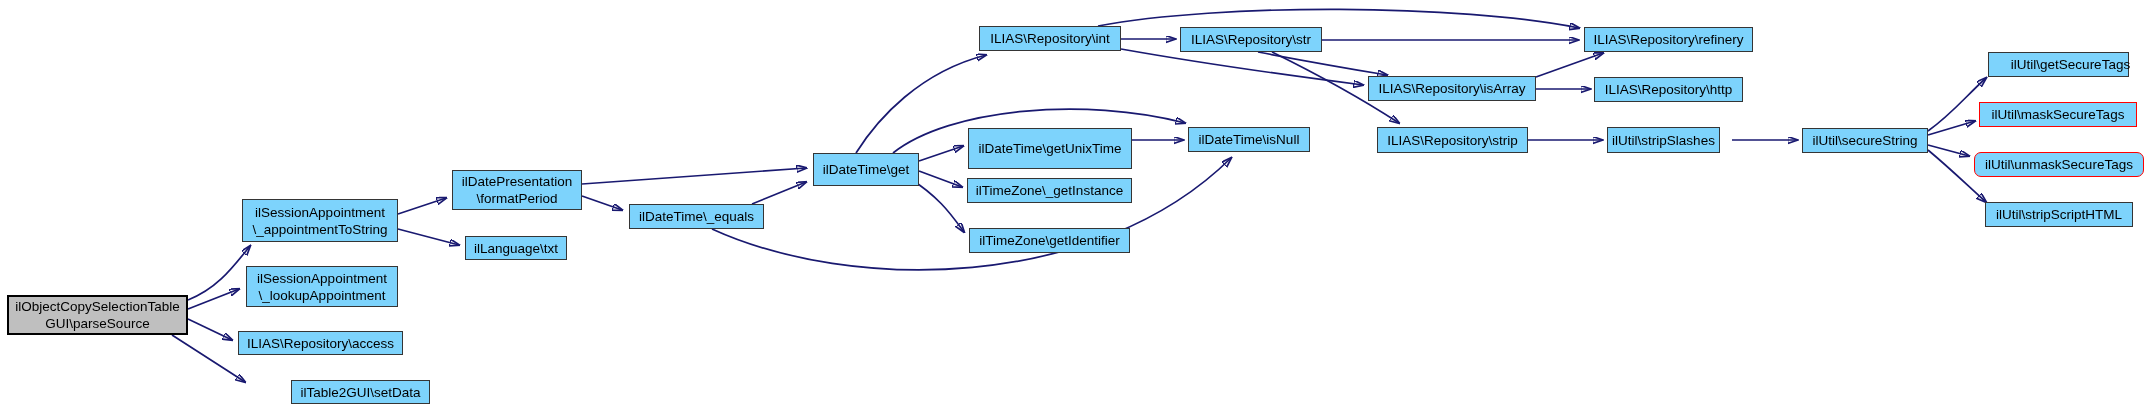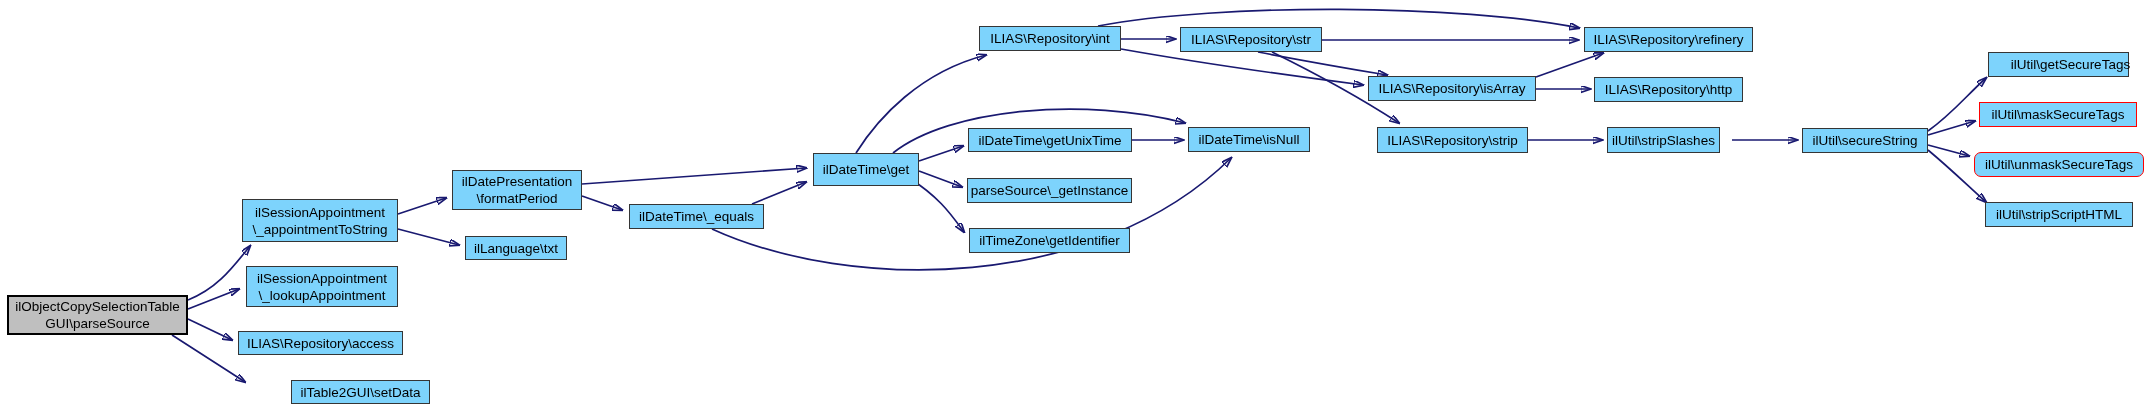--- a/index.html
+++ b/index.html
@@ -132,26 +132,26 @@
   </div>
 
   <div class="node" style="left:813px; top:153px; width:106px; height:33px;">
     <span>ilDateTime\get</span>
   </div>
 
   <div class="node" style="left:629px; top:204px; width:135px; height:25px;">
     <span>ilDateTime\_equals</span>
   </div>
 
-  <div class="node" style="left:968px; top:128px; width:164px; height:24px;">
+  <div class="node" style="left:968px; top:128px; width:164px; height:41px;">
     <span>ilDateTime\getUnixTime</span>
   </div>
 
   <div class="node" style="left:967px; top:178px; width:165px; height:25px;">
-    <span>parseSource\_getInstance</span>
+    <span>ilTimeZone\_getInstance</span>
   </div>
 
   <div class="node" style="left:969px; top:228px; width:161px; height:25px;">
     <span>ilTimeZone\getIdentifier</span>
   </div>
 
   <div class="node" style="left:1188px; top:127px; width:122px; height:25px;">
     <span>ilDateTime\isNull</span>
   </div>
 

